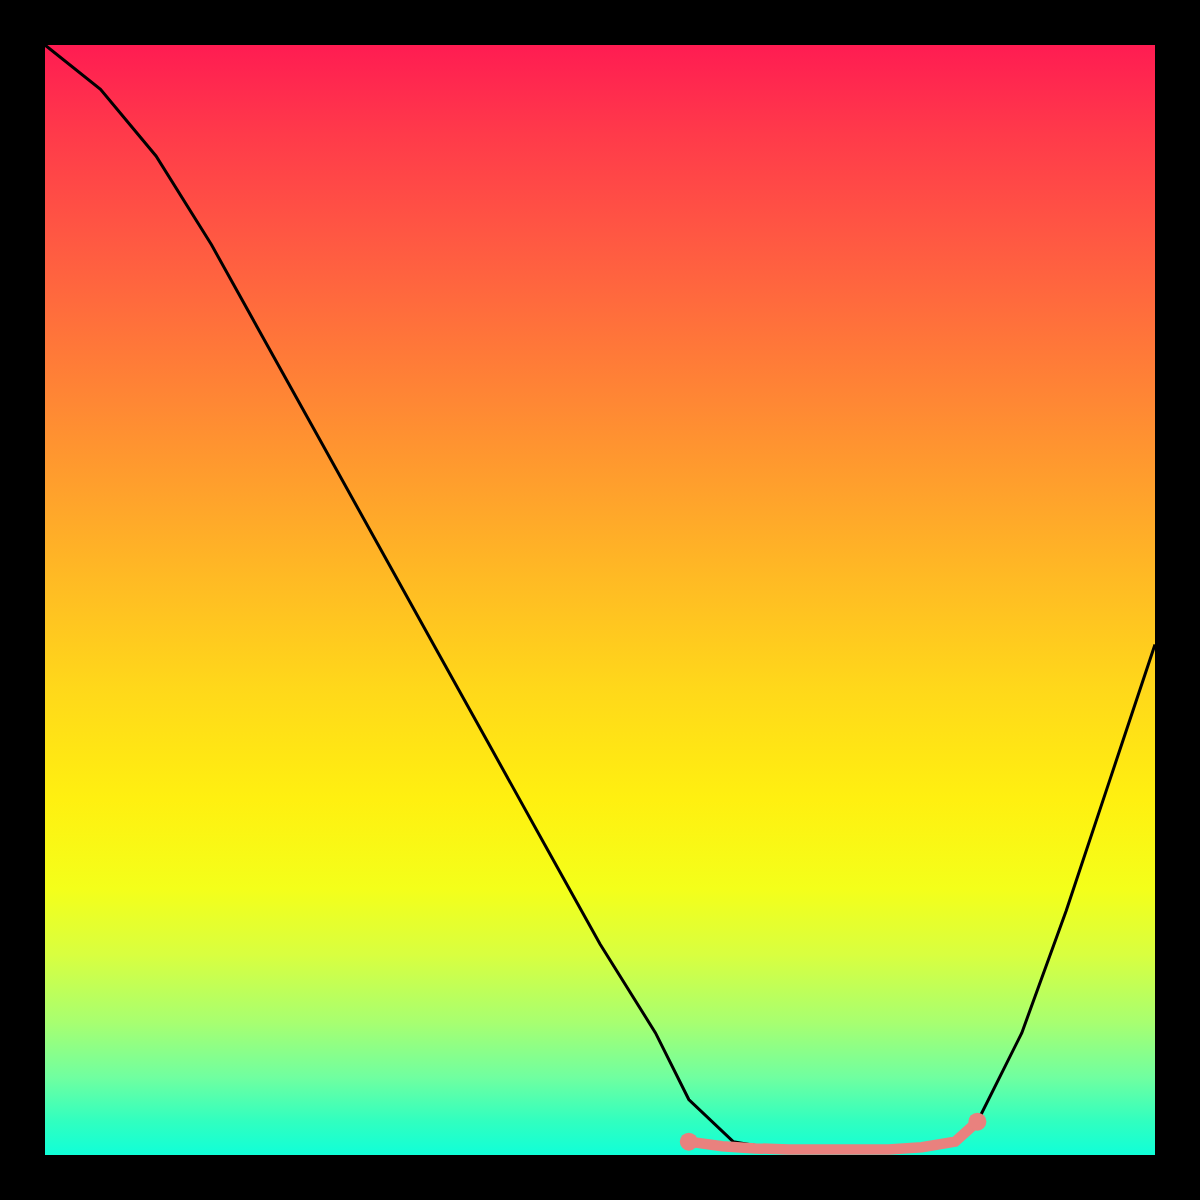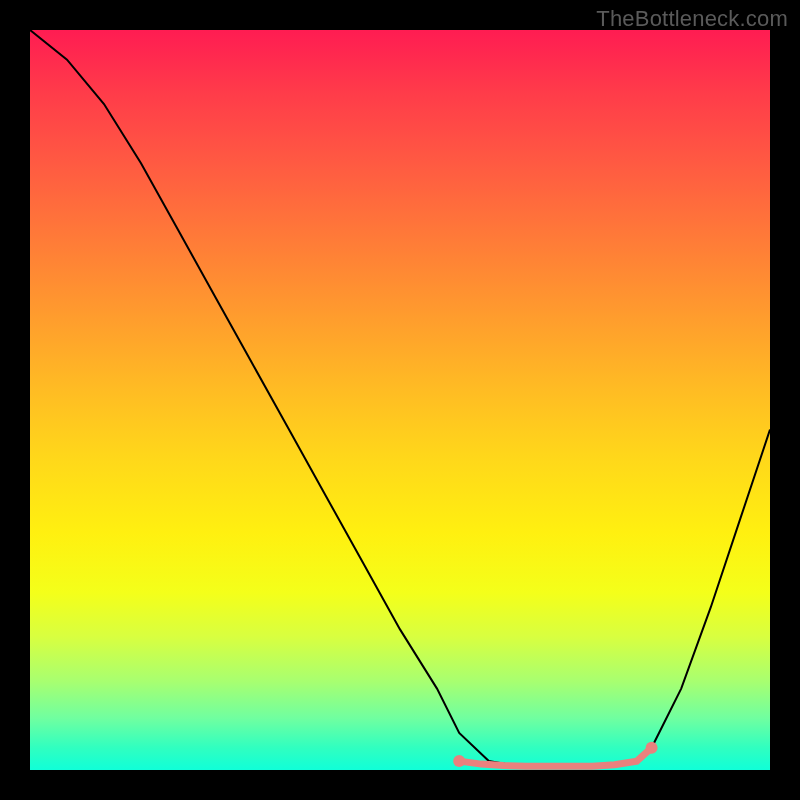--- a/index.html
+++ b/index.html
@@ -55,21 +55,20 @@
     inset: 0;
     width: 100%;
     height: 100%;
     overflow: visible;
   }
 </style>
 </head>
 <body>
 
 <div class="container">
-  <div class="watermark">TheBottleneck.com</div>
   <div class="plot-area">
     <div class="gradient-bg"></div>
     <svg class="curve" viewBox="0 0 740 740" preserveAspectRatio="none">
       <path id="main-curve" fill="none" stroke="#000" stroke-width="2" d="M0.0 0.0 L37.0 29.6 L74.0 74.0 L111.0 133.2 L148.0 199.8 L185.0 266.4 L222.0 333.0 L259.0 399.6 L296.0 466.2 L333.0 532.8 L370.0 599.4 L407.0 658.6 L429.2 703.0 L458.8 731.1 L488.4 736.3 L518.0 736.3 L547.6 736.3 L577.2 736.3 L606.8 731.1 L621.6 717.8 L651.2 658.6 L680.8 577.2 L710.4 488.4 L740.0 399.6"></path>
       <g id="marker-group">
           <path d="M429.2 731.1 L451.4 734.1 L473.6 735.6 L495.8 736.3 L518.0 736.3 L540.2 736.3 L562.4 736.3 L584.6 734.8 L606.8 731.1 L621.6 717.8" fill="none" stroke="#e9817e" stroke-width="7" stroke-linecap="round"></path>
           <circle cx="429.2" cy="731.1" r="6" fill="#e9817e"></circle>
           <circle cx="621.6" cy="717.8" r="6" fill="#e9817e"></circle>
         </g>
     </svg>

